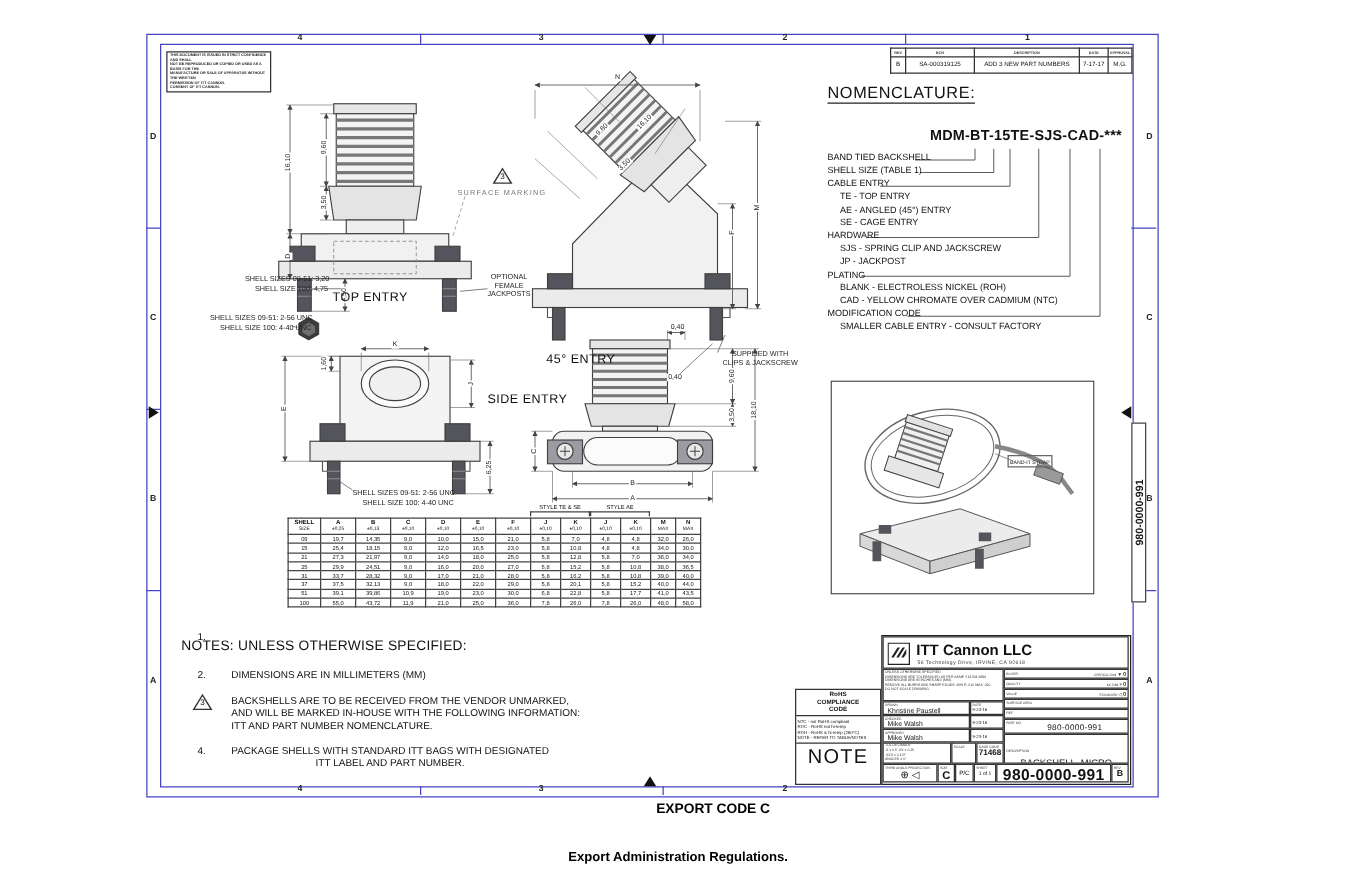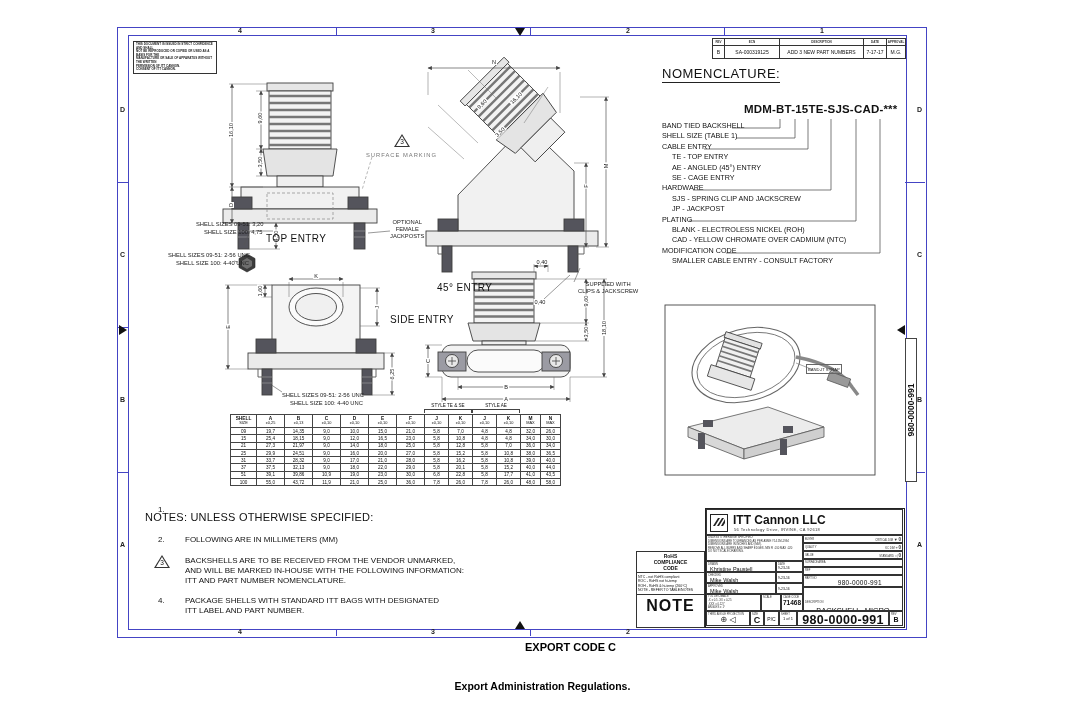--- a/index.html
+++ b/index.html
@@ -48,21 +48,21 @@
   .grpline{position:absolute;border-top:0.7px solid #444;border-left:0.7px solid #444;border-right:0.7px solid #444;height:3px;}
   
   .noteshead{position:absolute;left:145px;top:487px;font-size:11px;letter-spacing:0.2px;margin-top:24px;}
   .nnum{position:absolute;font-size:8px;width:18px;text-align:left;}
   .ntxt{position:absolute;font-size:8px;line-height:10px;white-space:nowrap;}
   
   .rohs{position:absolute;left:636px;top:551px;width:69px;height:77px;border:1px solid #333;box-sizing:border-box;background:#fff;}
   .rohs .h{border-bottom:1px solid #333;text-align:center;font-size:5px;font-weight:bold;line-height:6px;padding:1px 0;}
   .rohs .leg{border-bottom:1px solid #333;padding:1.5px 1px;}
   .rohs .leg div{font-size:3.5px;line-height:4.6px;white-space:nowrap;}
-  .rohs .big{text-align:center;font-size:16px;font-weight:bold;letter-spacing:1px;line-height:22px;}
+  .rohs .big{text-align:center;font-size:16px;font-weight:normal;letter-spacing:1px;line-height:22px;}
   
   .tb{position:absolute;left:705px;top:508px;width:200px;height:120px;border:1.5px solid #222;box-sizing:border-box;background:#fff;}
   .tb .cell{position:absolute;box-sizing:border-box;border:0.5px solid #333;overflow:hidden;}
   .tb .tinylbl{font-size:2.7px;color:#333;line-height:3.2px;padding:0.5px 1px 0 1px;}
   .tb .nm{font-size:5.5px;line-height:6px;padding-left:3px;white-space:nowrap;}
   .tb .dt{font-size:3.4px;line-height:4px;padding-left:1px;white-space:nowrap;}
   .specbox div{font-size:2.8px;line-height:3.6px;white-space:nowrap;padding-left:1px;color:#333;}
   .tolbox div{font-size:2.8px;line-height:3.8px;white-space:nowrap;padding-left:1px;color:#333;}
   .rrow{display:flex;justify-content:space-between;align-items:center;height:100%;}
   .rrow .a{font-size:2.7px;padding-left:1px;color:#333;}
@@ -566,34 +566,34 @@
             <td>58,0</td>
           </tr>
         </tbody>
     </table>
   </div>
 
   <div class="noteshead">NOTES: UNLESS OTHERWISE SPECIFIED:</div>
   <div class="nnum" style="left:158px;top:505px;">1.</div>
   <div class="nnum" style="left:158px;top:535px;">2.</div>
   <div class="ntxt" style="left:185px;top:535px;">
-    <div>FOLLOWING ARE IN MILLIMETERS (MM)</div>
+    <div>DIMENSIONS ARE IN MILLIMETERS (MM)</div>
   </div>
   <div class="flag" style="left:154px;top:555px;">
     <span class="t"></span>
       <span class="t2"></span>
     <span class="n">3</span>
   </div>
   <div class="ntxt" style="left:185px;top:556px;">
     <div>BACKSHELLS ARE TO BE RECEIVED FROM THE VENDOR UNMARKED,</div>
       <div>AND WILL BE MARKED IN-HOUSE WITH THE FOLLOWING INFORMATION:</div>
       <div>ITT AND PART NUMBER NOMENCLATURE.</div>
   </div>
   <div class="nnum" style="left:158px;top:596px;">4.</div>
-  <div class="ntxt" style="left:185px;top:596px;">
+  <div class="ntxt" style="left:185px;top:596px;text-align:center;">
     <div>PACKAGE SHELLS WITH STANDARD ITT BAGS WITH DESIGNATED</div>
       <div>ITT LABEL AND PART NUMBER.</div>
   </div>
 
   <div class="rohs">
     <div class="h">
       <div>RoHS</div>
         <div>COMPLIANCE</div>
         <div>CODE</div>
     </div>

